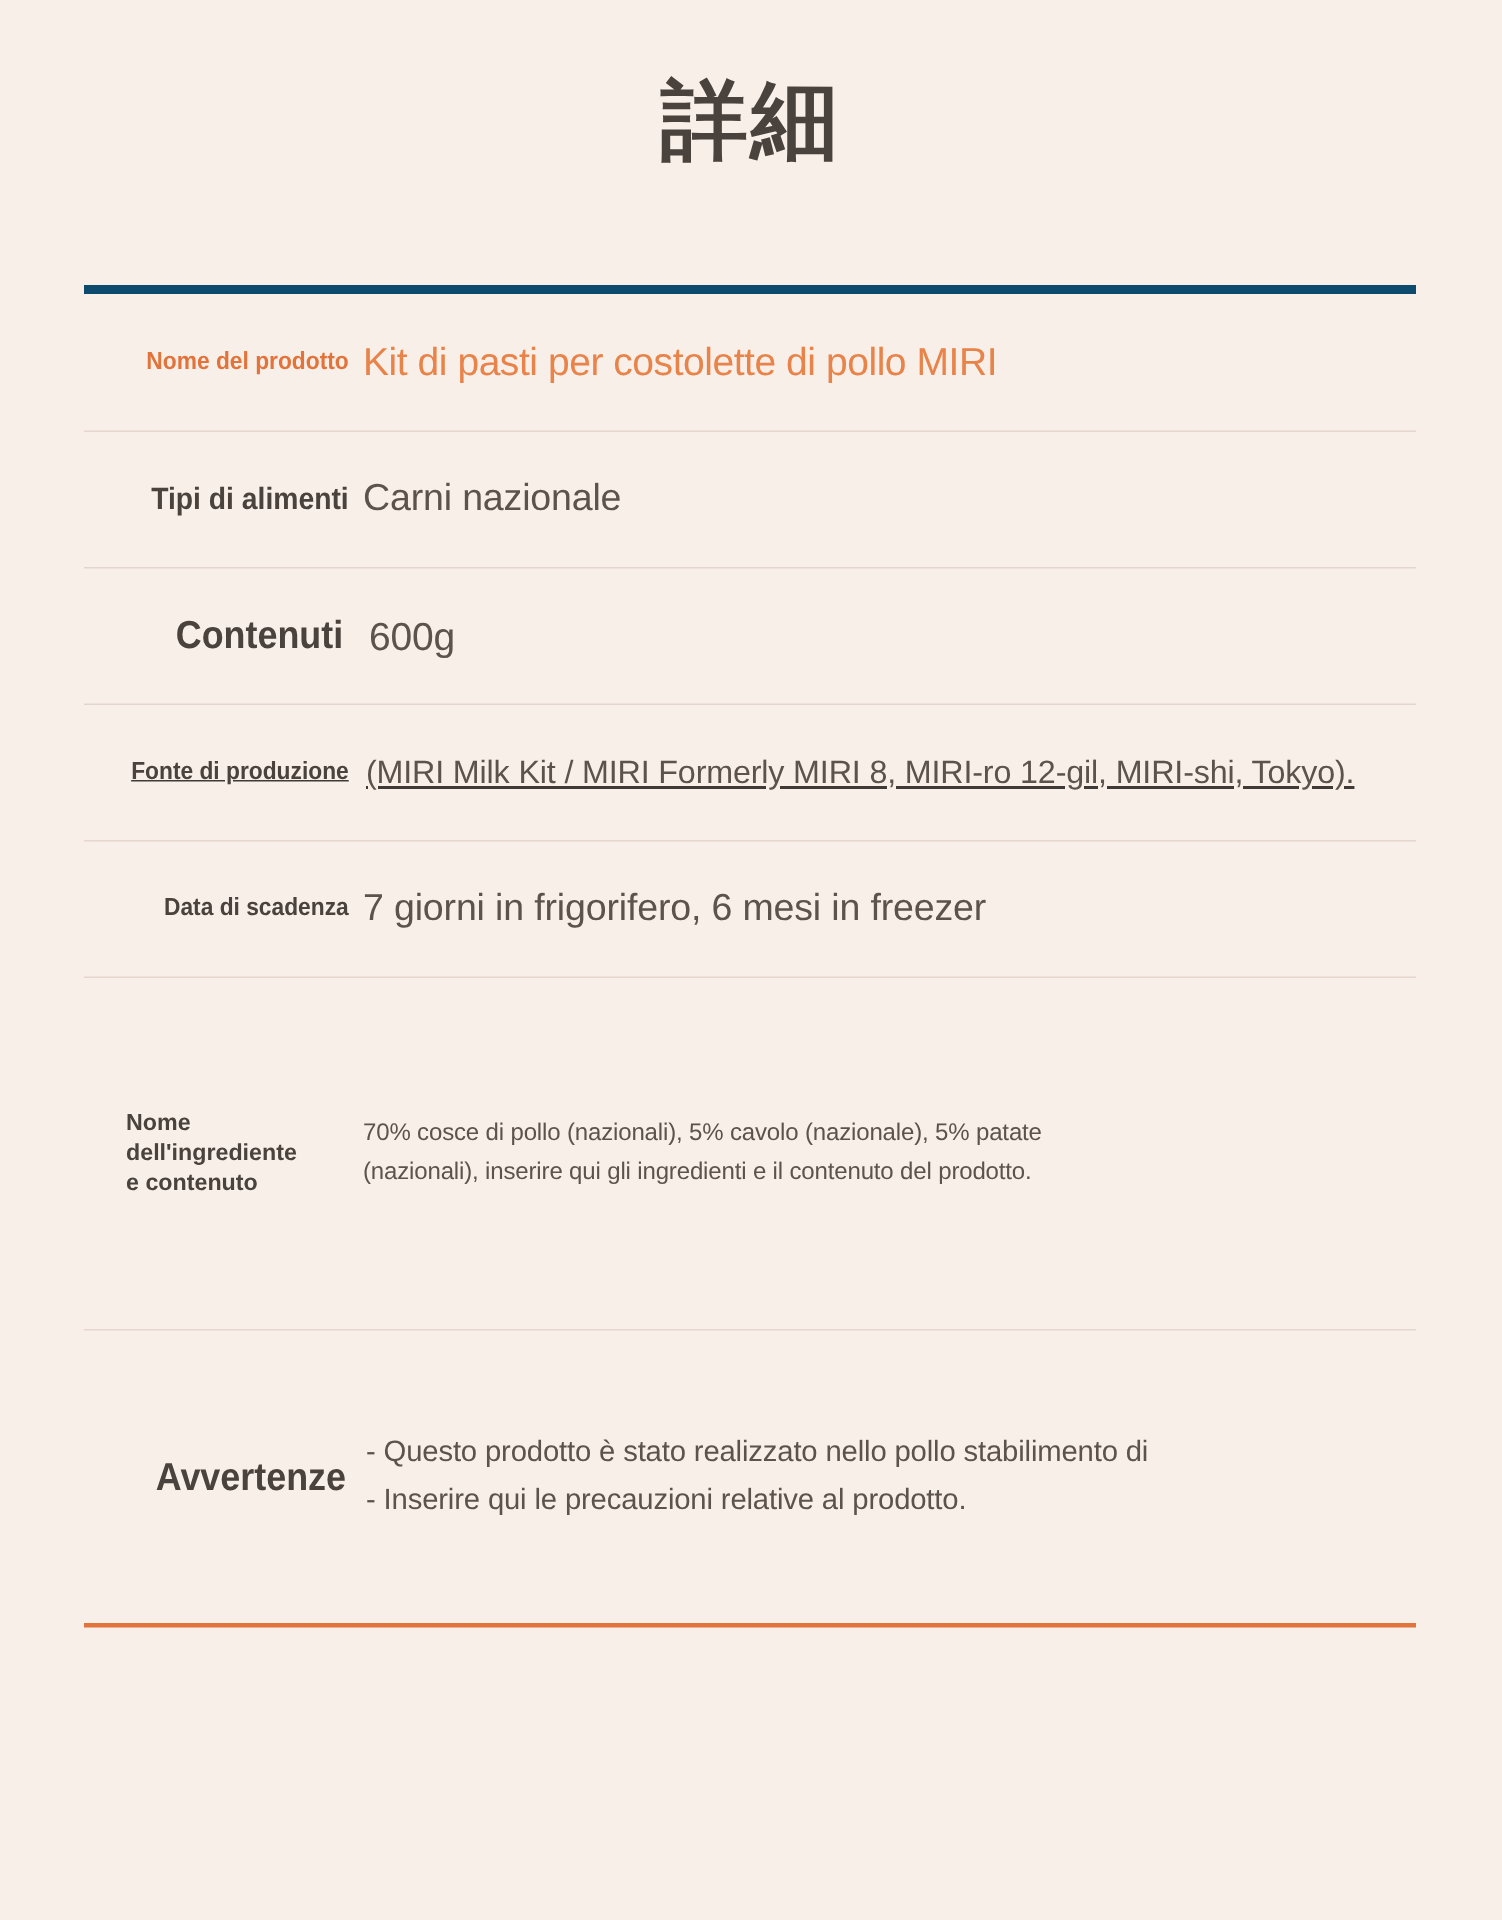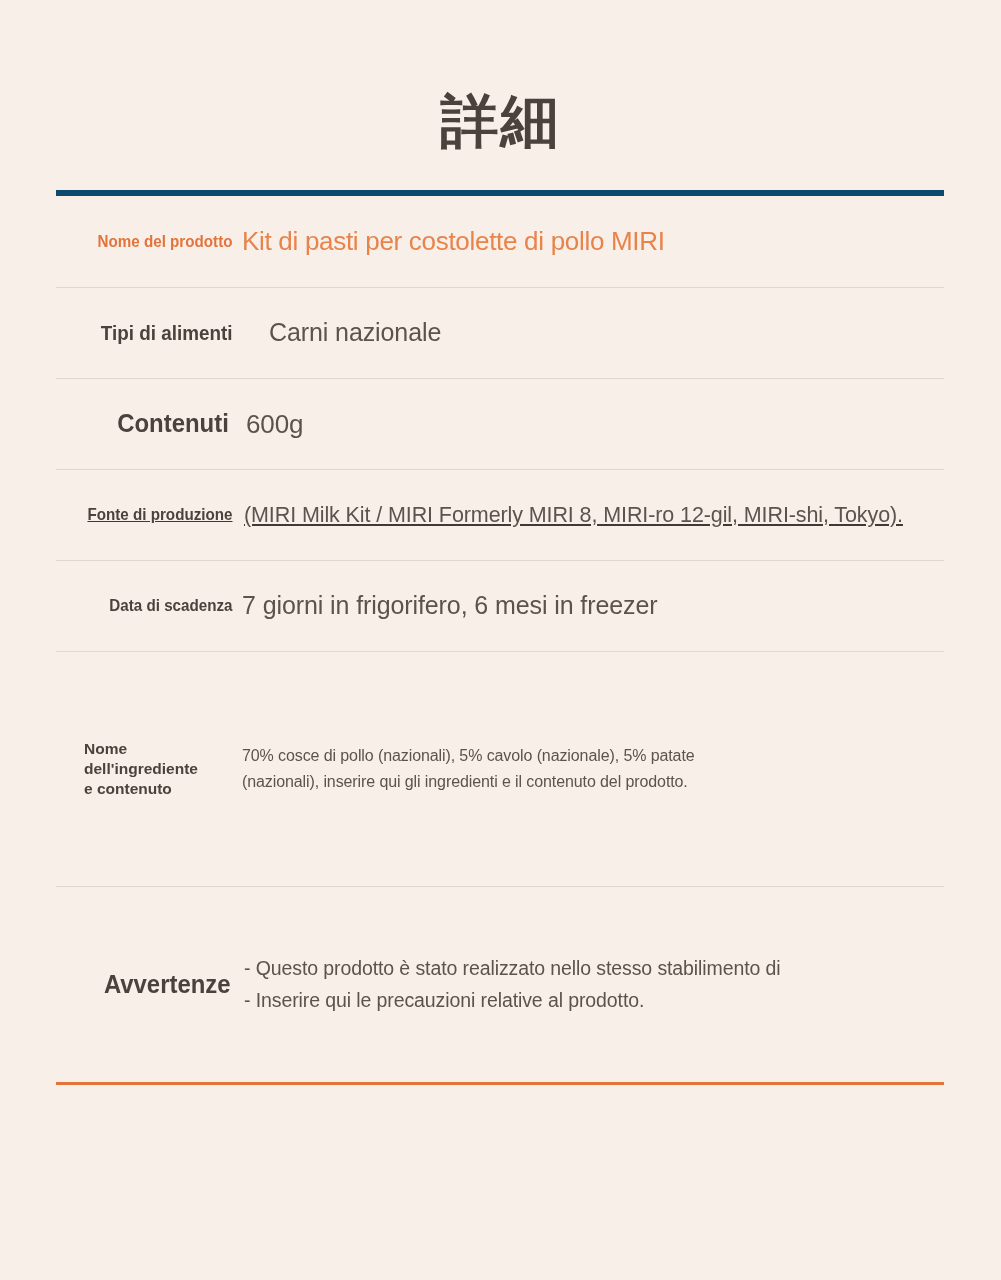--- a/index.html
+++ b/index.html
@@ -21,23 +21,23 @@
     position: relative;
     box-sizing: border-box;
   }
 
   .page-title {
     text-align: center;
     font-size: 58px;
     font-weight: 700;
     color: #4A423C;
     letter-spacing: 2px;
-    padding-top: 92px;
+    padding-top: 52px;
     line-height: 1.0;
-    font-family: Liberation Sans, sans-serif;
+    font-family: Liberation Serif, serif;
   }
 
   .spec-table {
     position: absolute;
     left: 56px;
     top: 190px;
     width: 888px;
     border-top: 6px solid #0c4a6e;
     border-bottom: 3px solid #E2743B;
     box-sizing: border-box;
@@ -75,21 +75,21 @@
     font-weight: 400;
     line-height: 1.42;
     letter-spacing: -0.1px;
   }
 
   
   .row-product { height: 92px; }
   .row-product .spec-label { font-size: 16.5px; color: #E2743B; }
   .row-product .spec-value { font-size: 26px; color: #E8834A; letter-spacing: -0.3px; }
 
-  .row-foodtype { height: 91px; gap: 27px; }
+  .row-foodtype { height: 91px; }
   .row-foodtype .spec-label { font-size: 20.5px; }
   .row-foodtype .spec-value { font-size: 25px; }
 
   .row-contents { height: 91px; }
   .row-contents .spec-label { font-size: 26px; padding-right: 10px; }
   .row-contents .spec-value { font-size: 26px; padding-left: 8px; }
 
   .row-storage { height: 91px; }
   .row-storage .spec-label { font-size: 16.5px; }
   .row-storage .spec-value { font-size: 26px; letter-spacing: -0.3px; }
@@ -164,19 +164,19 @@
       </div>
       <div class="spec-value">
         <span class="val-line">70% cosce di pollo (nazionali), 5% cavolo (nazionale), 5% patate</span>
         <span class="val-line">(nazionali), inserire qui gli ingredienti e il contenuto del prodotto.</span>
       </div>
     </div>
 
     <div class="spec-row row-warnings">
       <div class="spec-label">Avvertenze</div>
       <div class="spec-value">
-        <span class="val-line">- Questo prodotto è stato realizzato nello stesso stabilimento di</span>
+        <span class="val-line">- Questo prodotto è stato realizzato nello pollo stabilimento di</span>
         <span class="val-line">- Inserire qui le precauzioni relative al prodotto.</span>
       </div>
     </div>
 
   </div>
 </div>
 
 </body></html>

